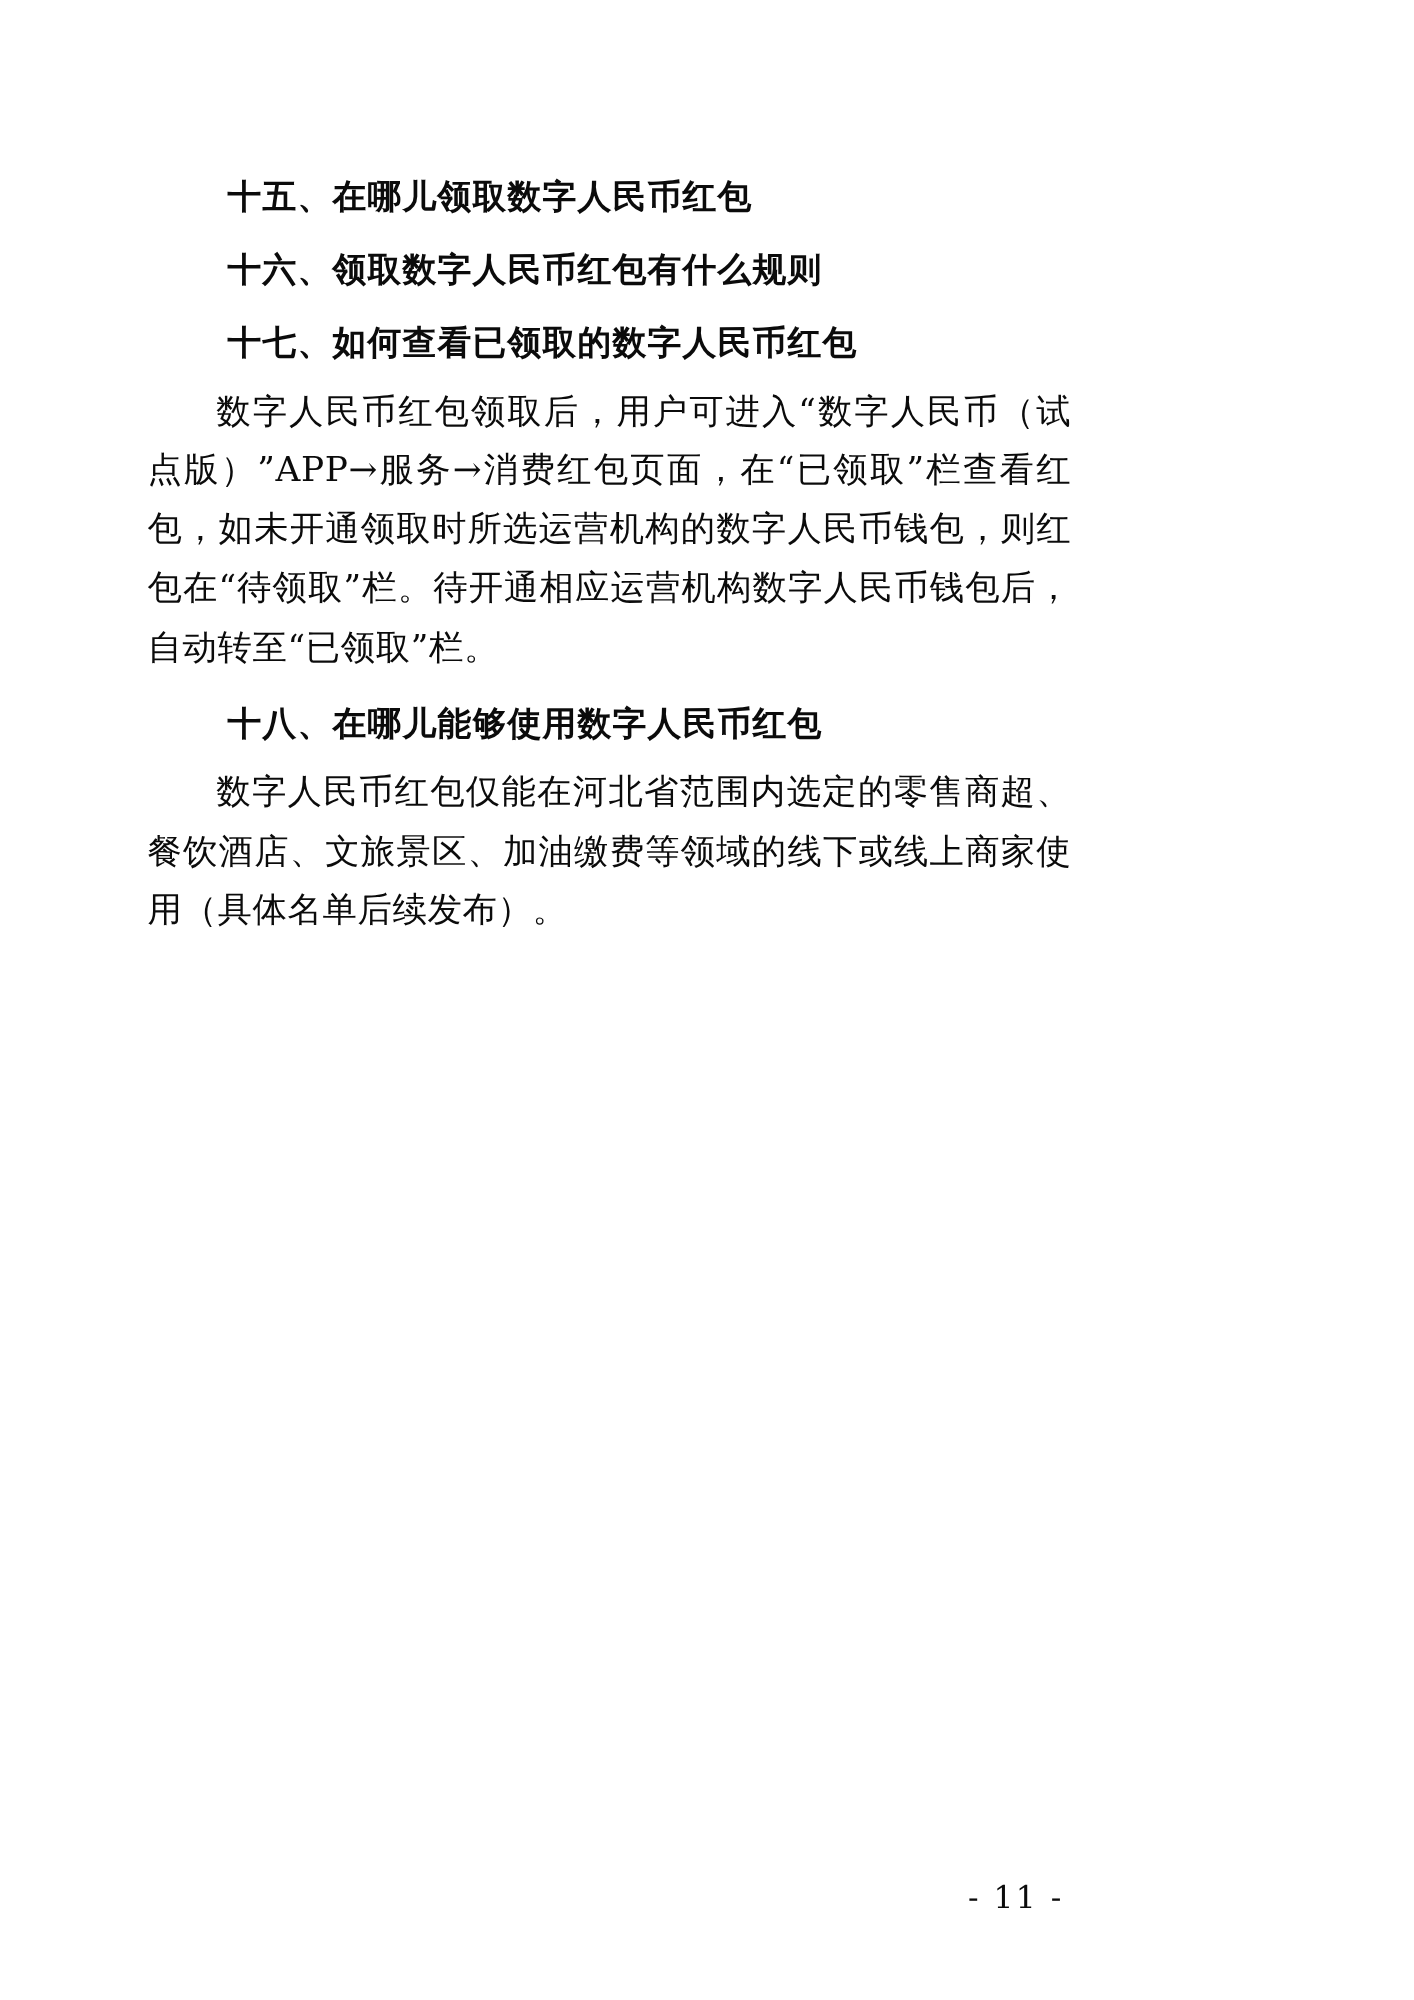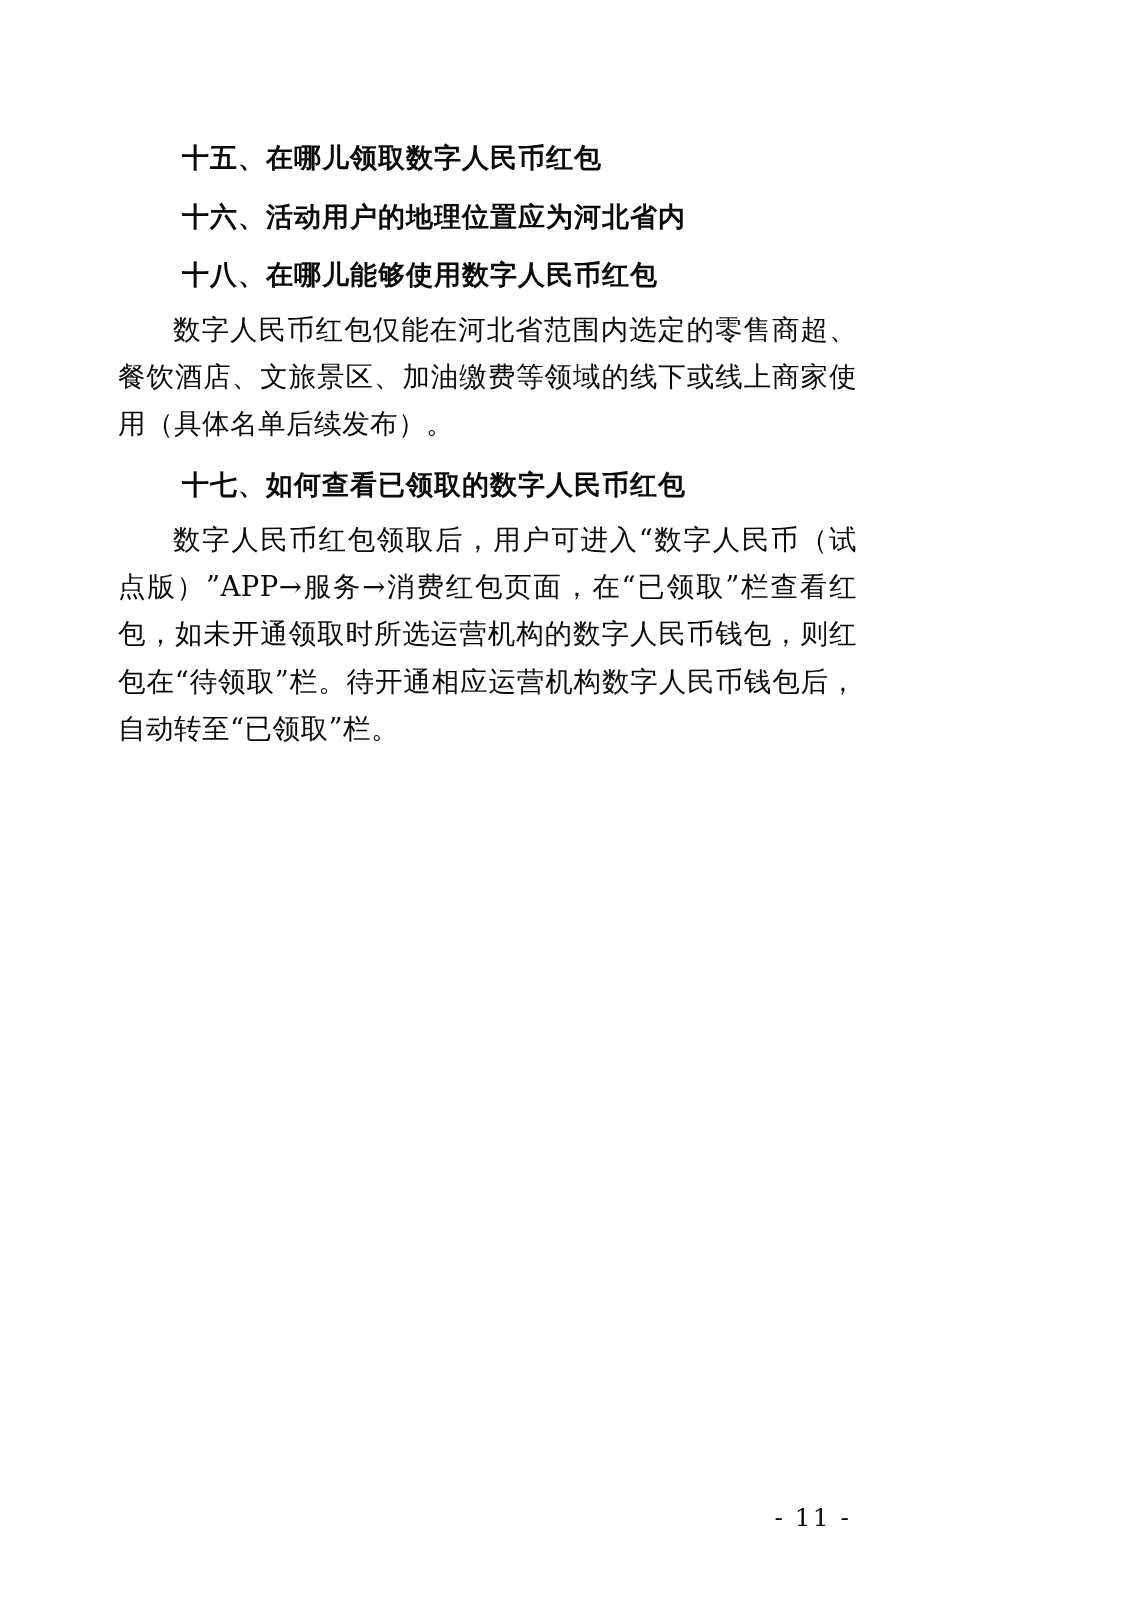--- a/index.html
+++ b/index.html
@@ -59,28 +59,28 @@
 </head>
 <body>
 
 <div class="page">
 
   <div class="section">
     <h2 class="heading">十五、在哪儿领取数字人民币红包</h2>
   </div>
 
   <div class="section">
-    <h2 class="heading">十六、活动用户的地理位置应为河北省内</h2>
+    <h2 class="heading">十六、领取数字人民币红包有什么规则</h2>
+  </div>
+
+  <div class="section">
+    <h2 class="heading">十七、如何查看已领取的数字人民币红包</h2>
+    <p class="body-text">数字人民币红包领取后，用户可进入“数字人民币（试点版）”APP→服务→消费红包页面，在“已领取”栏查看红包，如未开通领取时所选运营机构的数字人民币钱包，则红包在“待领取”栏。待开通相应运营机构数字人民币钱包后，自动转至“已领取”栏。</p>
   </div>
 
   <div class="section">
     <h2 class="heading">十八、在哪儿能够使用数字人民币红包</h2>
     <p class="body-text">数字人民币红包仅能在河北省范围内选定的零售商超、餐饮酒店、文旅景区、加油缴费等领域的线下或线上商家使用（具体名单后续发布）。</p>
   </div>
 
-  <div class="section">
-    <h2 class="heading">十七、如何查看已领取的数字人民币红包</h2>
-    <p class="body-text">数字人民币红包领取后，用户可进入“数字人民币（试点版）”APP→服务→消费红包页面，在“已领取”栏查看红包，如未开通领取时所选运营机构的数字人民币钱包，则红包在“待领取”栏。待开通相应运营机构数字人民币钱包后，自动转至“已领取”栏。</p>
-  </div>
-
   <div class="page-number">- 11 -</div>
 
 </div>
 
 </body></html>

